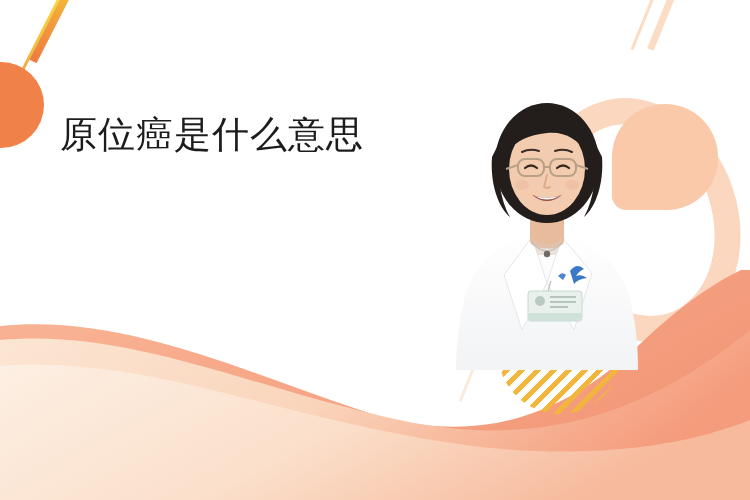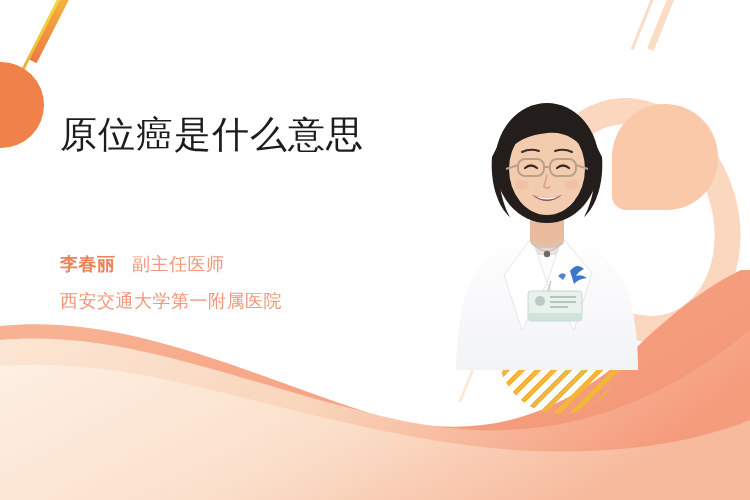--- a/index.html
+++ b/index.html
@@ -274,20 +274,15 @@
           <rect x="98" y="206" width="26" height="2" fill="#B6C4BE"></rect>
           <rect x="98" y="211" width="18" height="2" fill="#B6C4BE"></rect>
           <path d="M96,196 L99,186" stroke="#C9C2BC" stroke-width="1.4" fill="none"></path>
         </g>
       </g>
     </svg>
   </div>
 
   <div id="title">原位癌是什么意思</div>
 
-  <div id="doctor-line">
-    <span id="doctor-name">李春丽</span>
-    <span id="doctor-title">副主任医师</span>
-  </div>
-
-  <div id="hospital">西安交通大学第一附属医院</div>
+
 
 </div>
 
 </body></html>

